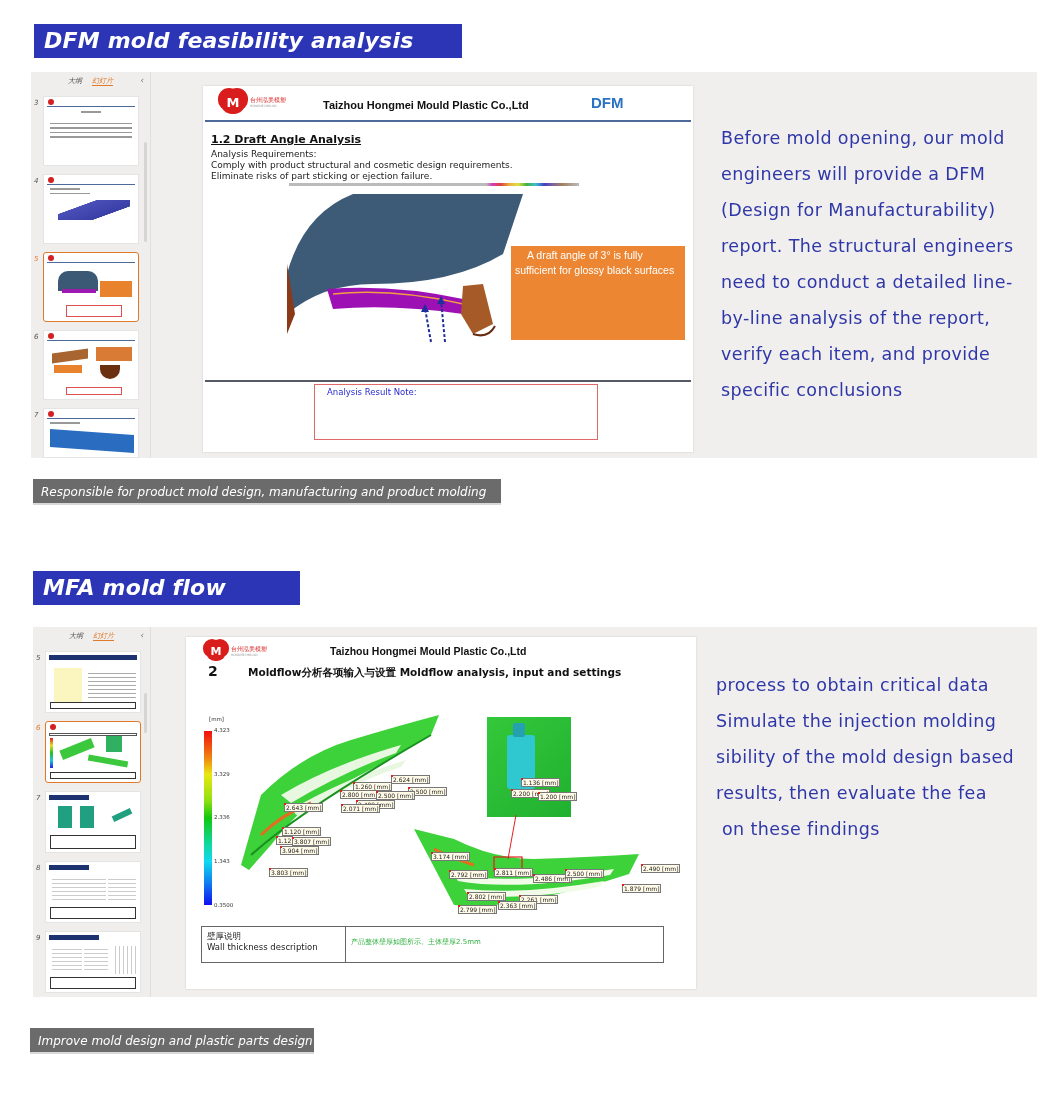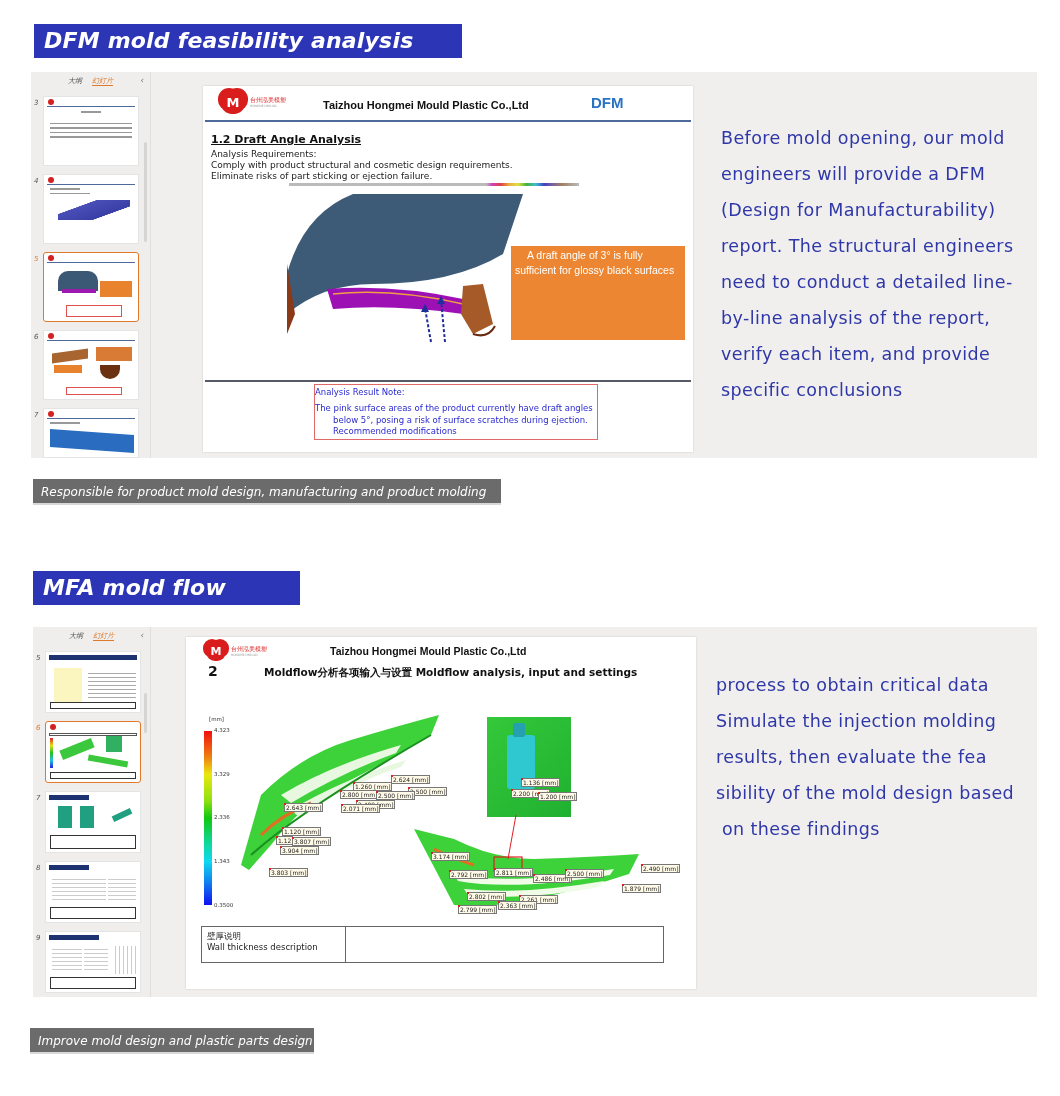--- a/index.html
+++ b/index.html
@@ -123,23 +123,22 @@
       <polygon points="142,120 138,128 146,128" fill="#1f2f9a"></polygon>
       <polygon points="158,112 154,120 162,120" fill="#1f2f9a"></polygon>
     </svg>
 
     <div style="position:absolute;left:308px;top:160px;width:174px;height:94px;background:#ec8632;color:#fff;font-family:'Liberation Sans',sans-serif;font-size:10.5px;line-height:14.5px;padding:2px 4px;">
       <div style="text-indent:12px;">A draft angle of 3° is fully sufficient for glossy black surfaces</div>
     </div>
 
     <div style="position:absolute;left:2px;right:2px;top:294px;height:1.5px;background:#555a66;"></div>
 
-    <div style="position:absolute;left:111px;top:298px;width:284px;height:56px;border:1px solid #e06868;padding:2px 0;color:#2a2ad0;font-size:8.5px;">
+    <div style="position:absolute;left:111px;top:298px;width:284px;height:56px;border:1px solid #e06868;padding:2px 12px;color:#2a2ad0;font-size:8.5px;">
       <div style="margin-bottom:6px;">Analysis Result Note:</div>
-      <div style="padding-left:18px;text-indent:-18px;line-height:11.5px;">The pink surface areas of the product currently have draft angles below 5°, posing a risk of surface scratches during ejection. Recommended modifications</div>
     </div>
   </div>
 
   <div class="side-text" style="left:690px;top:48px;width:316px;">Before mold opening, our mold engineers will provide a DFM (Design for Manufacturability) report. The structural engineers need to conduct a detailed line-by-line analysis of the report, verify each item, and provide specific conclusions</div>
 </div>
 
 <div class="caption-bar" style="left:33px;top:479px;width:468px;">Responsible for product mold design, manufacturing and product molding</div>
 
 <div class="section-title" style="left:33px;top:571px;width:267px;">MFA mold flow analysis</div>
 
@@ -196,21 +195,21 @@
     </div>
   </div>
 
   <div class="slide" style="left:153px;top:10px;width:510px;height:352px;">
     <div class="logo-wrap" style="left:20px;top:4px;">
       <div class="logo-flower" style="width:20px;height:20px;font-size:11px;">M</div>
       <div class="logo-text"><span>台州泓美模塑</span><small>HONGMEI MOULD</small></div>
     </div>
     <div style="position:absolute;left:144px;top:8px;font-family:'Liberation Sans',sans-serif;font-weight:bold;font-size:10.5px;color:#111;">Taizhou Hongmei Mould Plastic Co.,Ltd</div>
     <div style="position:absolute;left:22px;top:26px;font-weight:bold;font-size:14px;color:#111;">2</div>
-    <div style="position:absolute;left:62px;top:29px;font-weight:bold;font-size:10.5px;color:#111;white-space:nowrap;margin-left:16px;">Moldflow分析各项输入与设置 Moldflow analysis, input and settings</div>
+    <div style="position:absolute;left:62px;top:29px;font-weight:bold;font-size:10.5px;color:#111;white-space:nowrap;">Moldflow分析各项输入与设置 Moldflow analysis, input and settings</div>
 
     <div style="position:absolute;left:23px;top:79px;font-size:5.5px;color:#333;">[mm]</div>
     <div style="position:absolute;left:18px;top:94px;width:8px;height:174px;background:linear-gradient(#f01010 0%,#f08010 15%,#e8e810 25%,#90e010 40%,#10c810 50%,#10d8a0 65%,#10d8f0 75%,#1080f0 87%,#1010f0 100%);"></div>
     <div style="position:absolute;left:28px;top:90px;font-size:5.5px;color:#333;">4.323</div>
     <div style="position:absolute;left:28px;top:134px;font-size:5.5px;color:#333;">3.329</div>
     <div style="position:absolute;left:28px;top:177px;font-size:5.5px;color:#333;">2.336</div>
     <div style="position:absolute;left:28px;top:221px;font-size:5.5px;color:#333;">1.343</div>
     <div style="position:absolute;left:28px;top:265px;font-size:5.5px;color:#333;">0.3500</div>
 
     <svg style="position:absolute;left:55px;top:78px;" width="200" height="160" viewBox="0 0 200 160">
@@ -265,25 +264,26 @@
 
     <div class="mm-label" style="left:335px;top:141px;"><span>1.136</span> [<span>mm</span>]</div>
     <div class="mm-label" style="left:325px;top:152px;"><span>2.200</span> [<span>mm</span>]</div>
     <div class="mm-label" style="left:352px;top:155px;"><span>1.200</span> [<span>mm</span>]</div>
 
     <div style="position:absolute;left:15px;top:289px;width:463px;height:37px;border:1px solid #666;display:flex;">
       <div style="width:144px;border-right:1px solid #666;padding:4px 5px;font-size:8.5px;color:#222;line-height:11px;">
         <div>壁厚说明</div>
         <div>Wall thickness description</div>
       </div>
+      <div style="flex:1;padding:10px 5px;font-size:7px;color:#30b040;">产品整体壁厚如图所示。主体壁厚2.5mm</div>
     </div>
   </div>
 
   <div style="position:absolute;left:683px;top:40px;width:320px;">
     <div class="side-text" style="position:relative;">process to obtain critical data</div>
     <div class="side-text" style="position:relative;">Simulate the injection molding</div>
+    <div class="side-text" style="position:relative;">sibility of the mold design based</div>
     <div class="side-text" style="position:relative;">results, then evaluate the fea</div>
-    <div class="side-text" style="position:relative;">sibility of the mold design based</div>
     <div class="side-text" style="position:relative;white-space:pre;"> on these findings</div>
   </div>
 </div>
 
 <div class="caption-bar" style="left:30px;top:1028px;width:284px;">Improve mold design and plastic parts design</div>
 
 </body></html>

